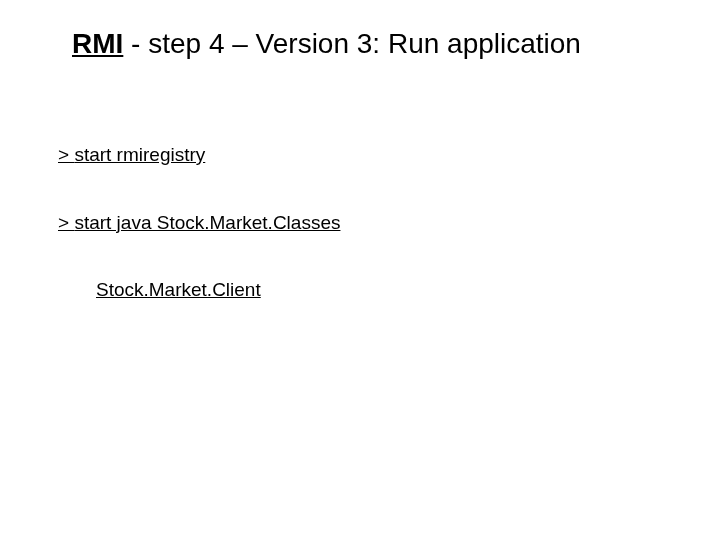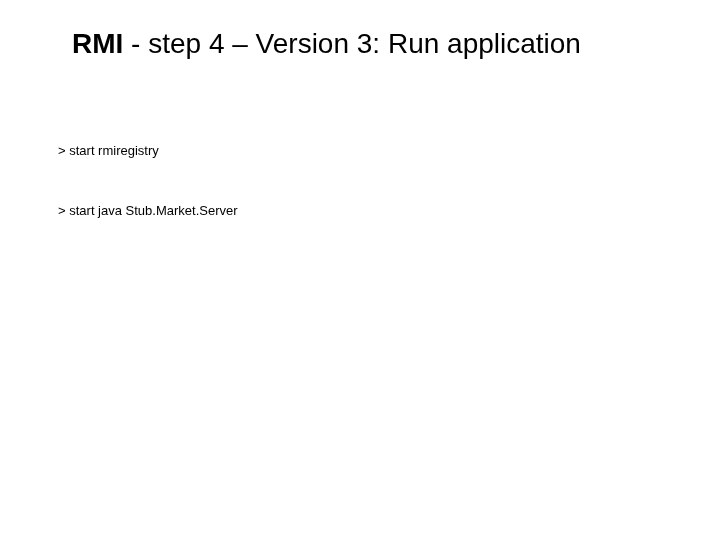--- a/index.html
+++ b/index.html
@@ -18,27 +18,29 @@
     .title {
       font-size: 28px;
       font-weight: normal;
       text-align: left;
       padding-left: 72px;
       padding-right: 40px;
       white-space: nowrap;
     }
     .title .bold {
       font-weight: bold;
+      text-decoration: underline;
     }
     .content {
       padding-left: 58px;
       padding-right: 52px;
       padding-top: 82px;
-      font-size: 13px;
+      font-size: 19px;
       line-height: 1.35;
+      text-decoration: underline;
     }
     .cmd {
       margin-bottom: 42px;
     }
     .cmd:last-child {
       margin-bottom: 0;
     }
     .indent {
       padding-left: 38px;
     }
@@ -48,17 +50,18 @@
 
 <div class="title">
   <span class="bold">RMI</span><span> - step 4 – Version 3: Run application</span>
 </div>
 
 <div class="content">
   <div class="cmd">
     <span>&gt; </span><span>start rmiregistry</span>
   </div>
   <div class="cmd">
-    <span>&gt; </span><span>start java Stub.Market.Server</span>
+    <span>&gt; </span><span>start java Stock.Market.Classes</span>
   </div>
   <div class="cmd">
+    <div class="indent">Stock.Market.Client</div>
   </div>
 </div>
 
 </body></html>

